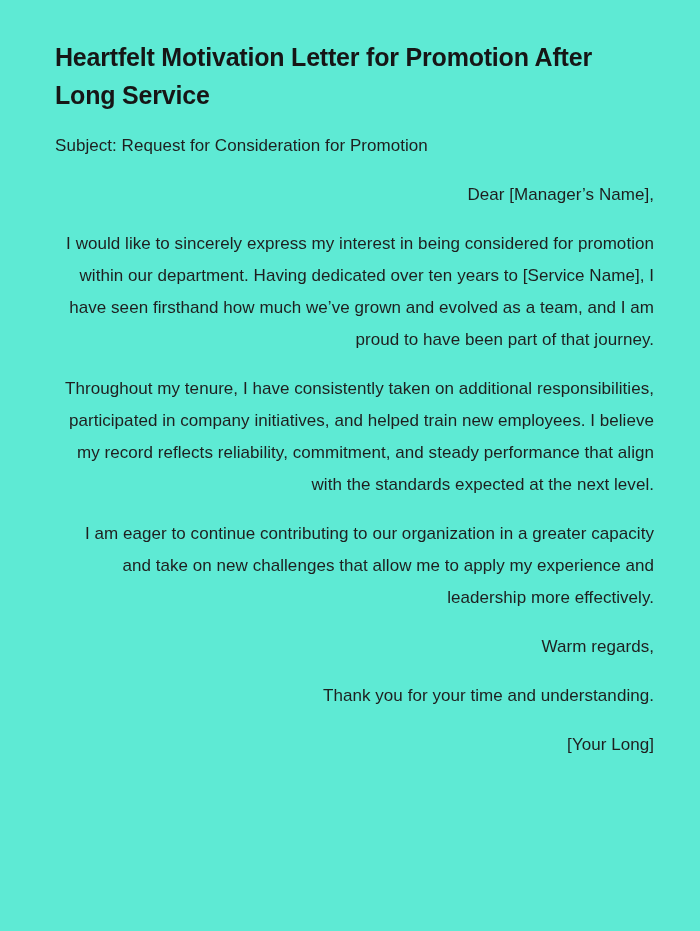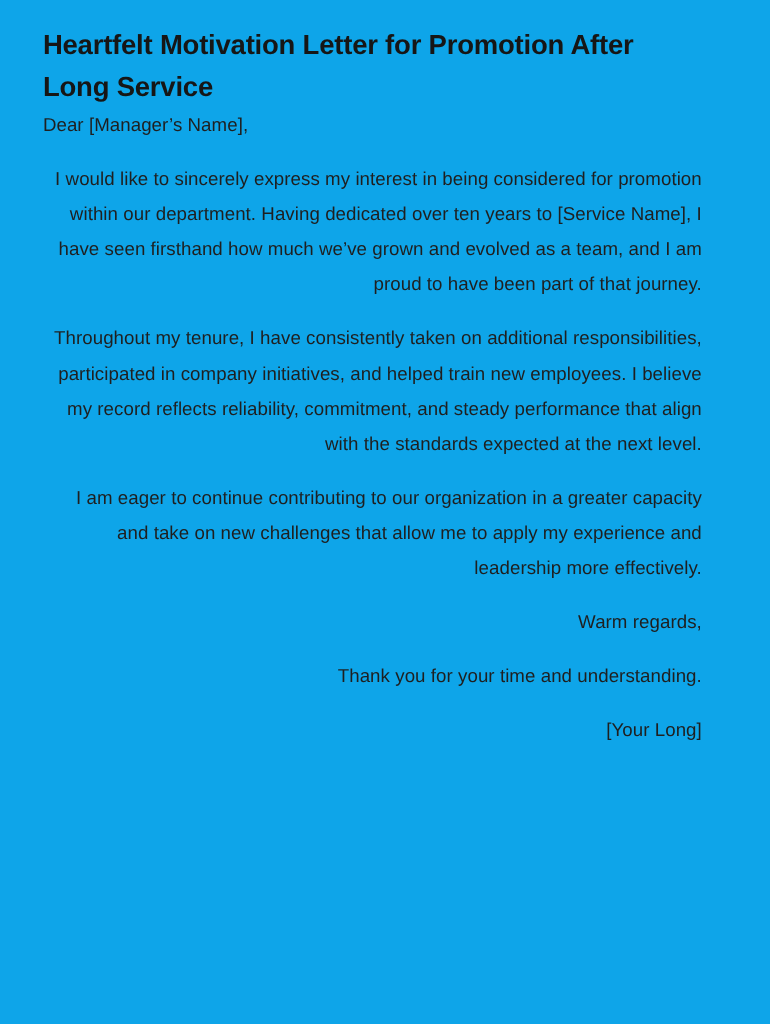--- a/index.html
+++ b/index.html
@@ -11,22 +11,22 @@
     width: 700px;
     height: 931px;
     font-family: "Liberation Sans", sans-serif;
     -webkit-font-smoothing: antialiased;
     overflow: hidden;
   }
   .page {
     box-sizing: border-box;
     width: 700px;
     height: 931px;
-    background: #0ea5e9;
-    padding: 0;
+    background: #5eead4;
+    padding: 16px;
   }
   .article {
     box-sizing: border-box;
     width: 700px;
     padding: 22px 62px 0 39px;
   }
   .doc-title {
     margin: 0 0 0 0;
     font-size: 25px;
     line-height: 38px;
@@ -60,20 +60,21 @@
 </head>
 <body>
 
 <div class="page">
   <article class="article">
 
     <h1 class="doc-title">Heartfelt Motivation Letter for Promotion After Long Service</h1>
 
     <div class="letter-body">
 
+      <p class="para para-subject">Subject: Request for Consideration for Promotion</p>
 
       <p class="para">Dear [Manager’s Name],</p>
 
       <p class="para">I would like to sincerely express my interest in being considered for promotion within our department. Having dedicated over ten years to [Service Name], I have seen firsthand how much we’ve grown and evolved as a team, and I am proud to have been part of that journey.</p>
 
       <p class="para">Throughout my tenure, I have consistently taken on additional responsibilities, participated in company initiatives, and helped train new employees. I believe my record reflects reliability, commitment, and steady performance that align with the standards expected at the next level.</p>
 
       <p class="para">I am eager to continue contributing to our organization in a greater capacity and take on new challenges that allow me to apply my experience and leadership more effectively.</p>
 
       <p class="para">Warm regards,</p>

